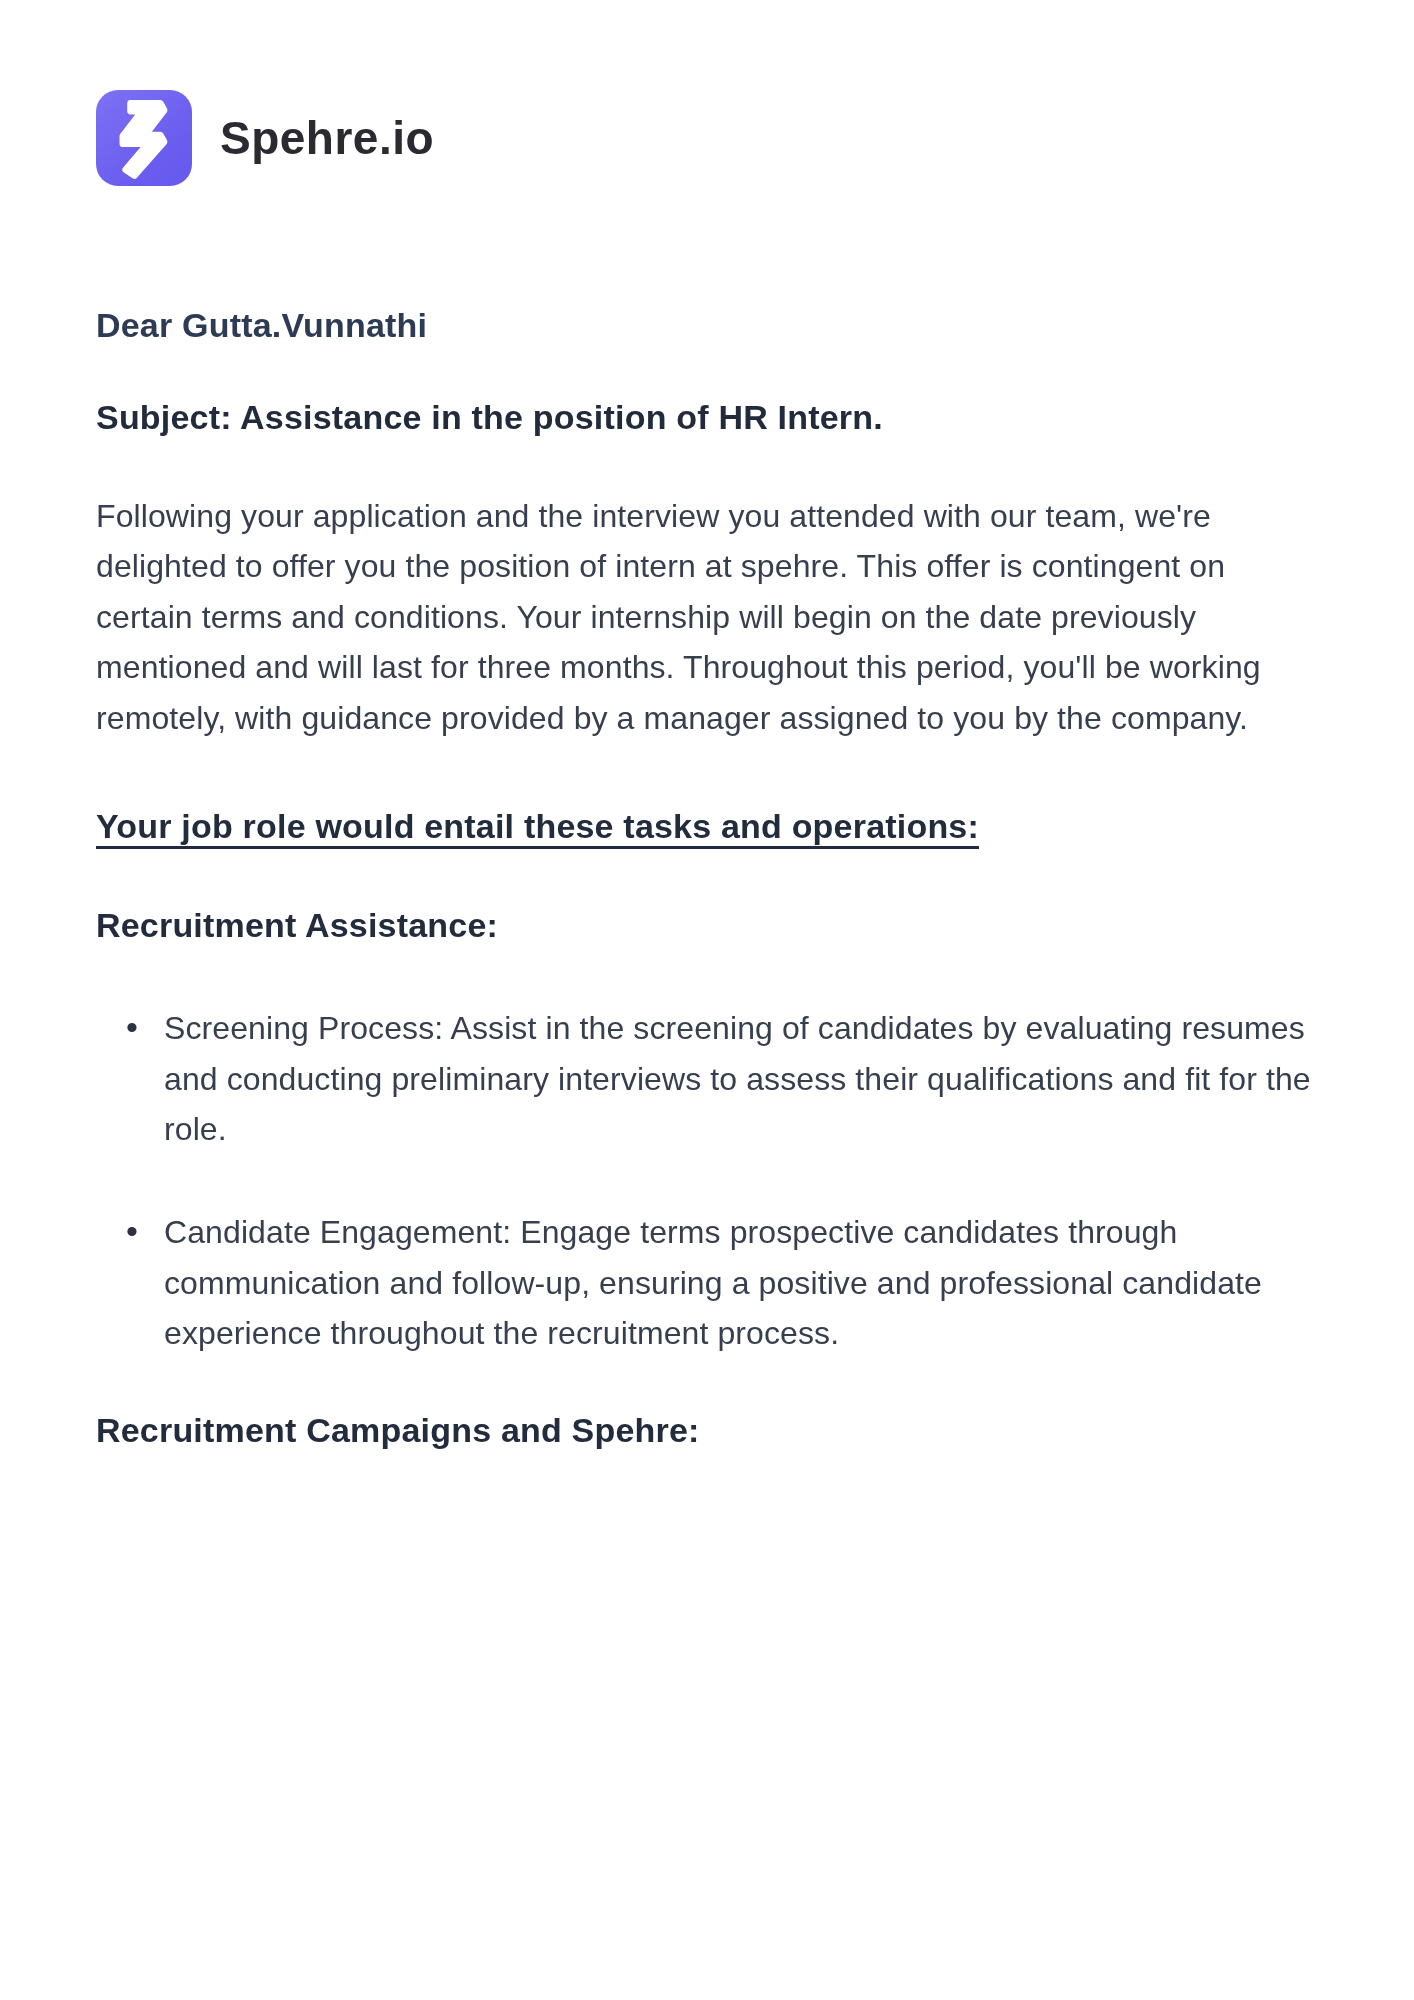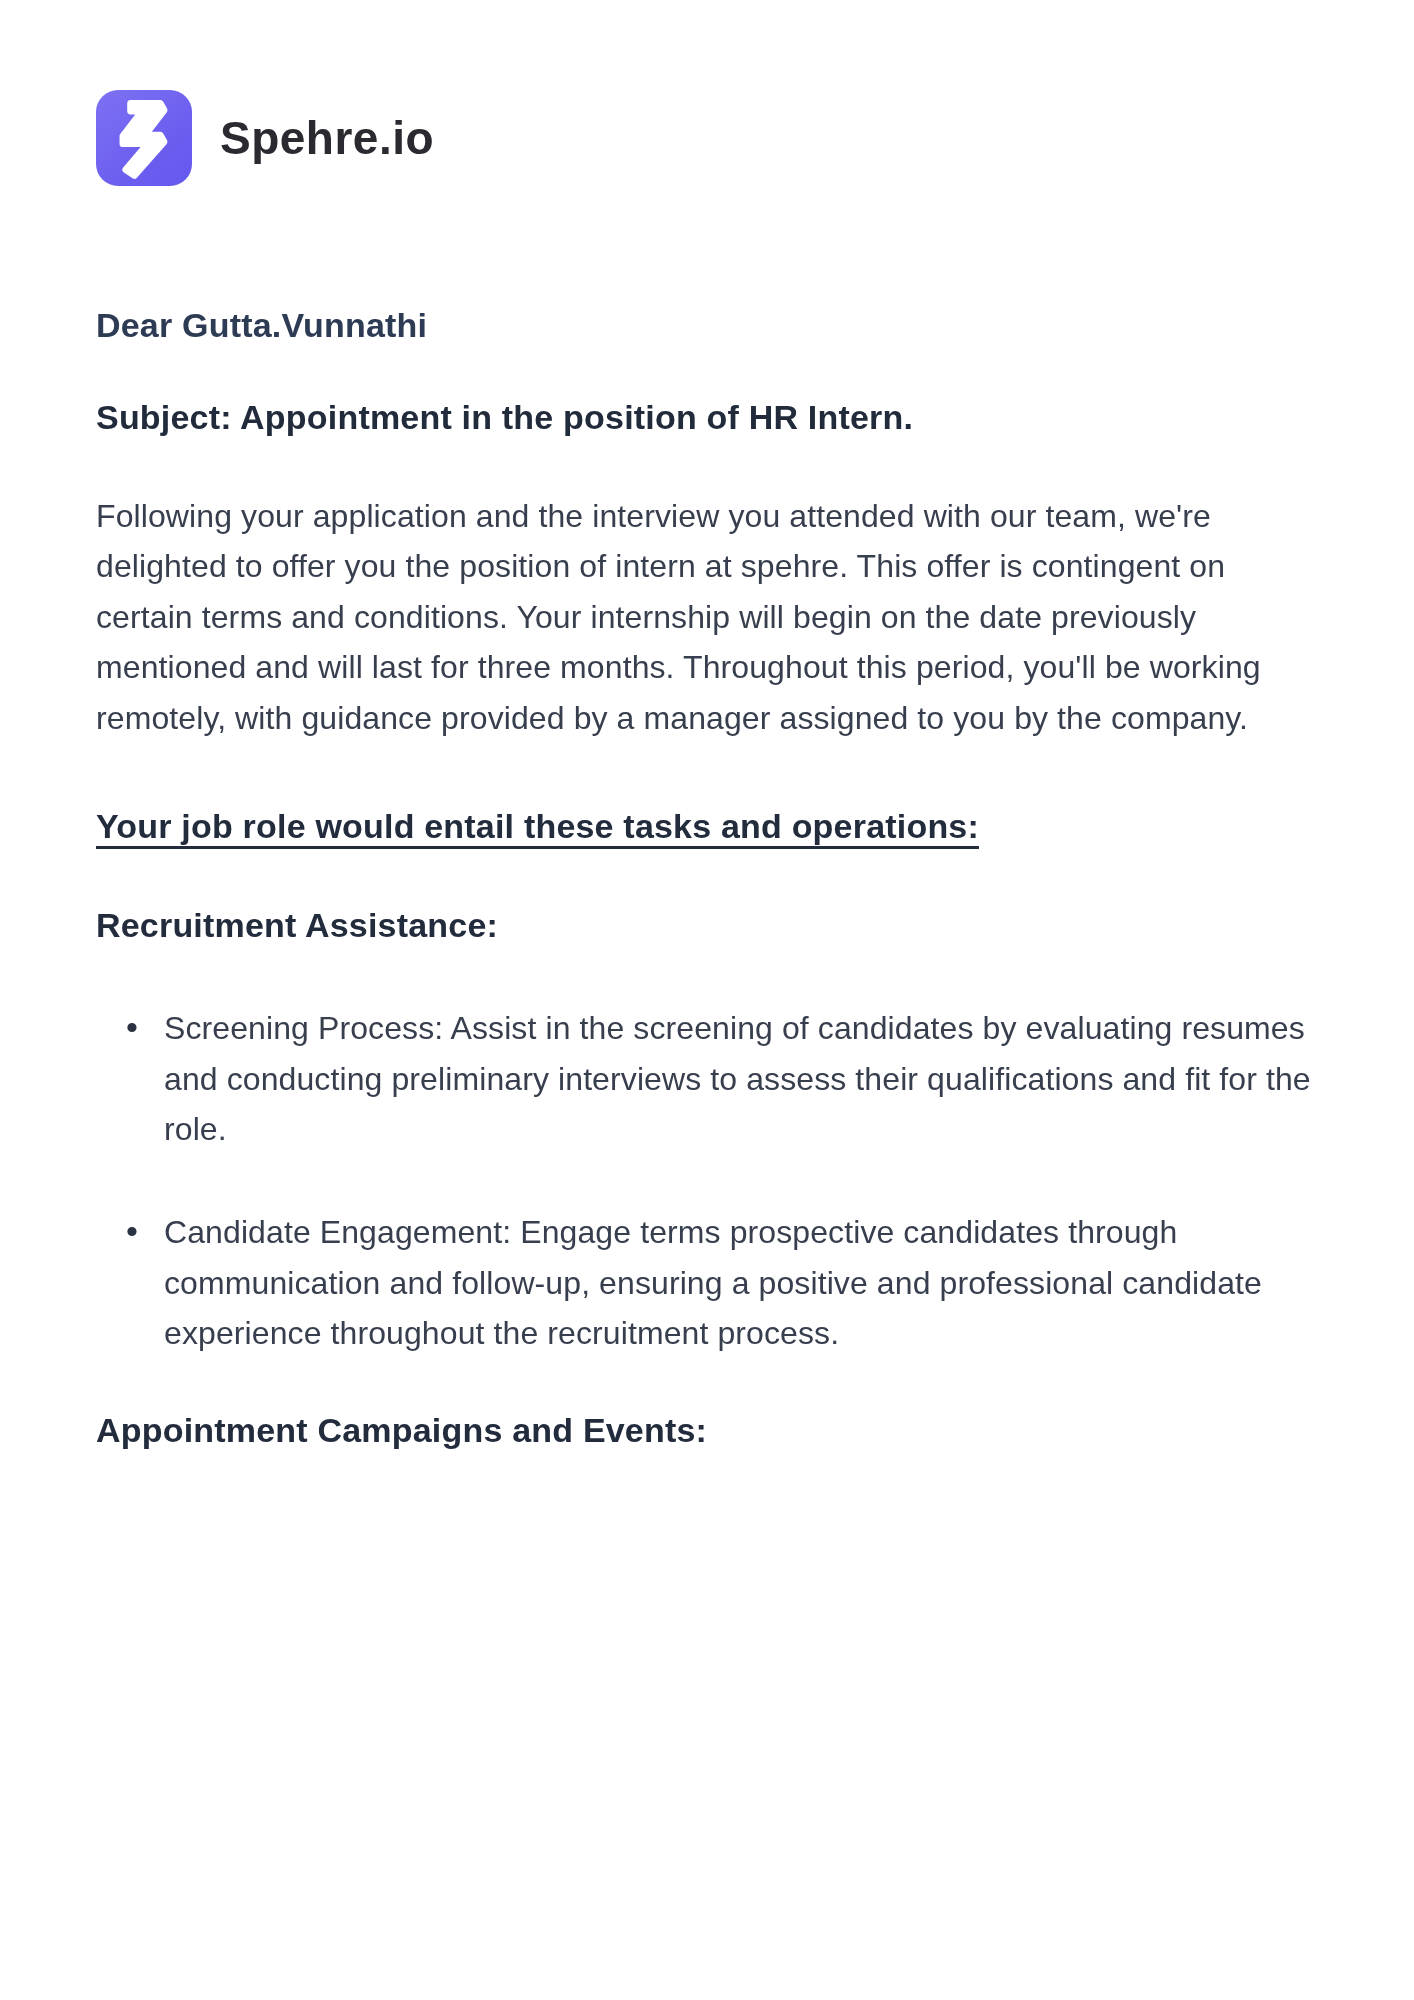--- a/index.html
+++ b/index.html
@@ -122,30 +122,30 @@
         </svg>
       </span>
     </div>
     <div class="wordmark">Spehre.io</div>
   </div>
 
   <div class="date-block">
     <div>Dear Gutta.Vunnathi</div>
   </div>
 
-  <div class="subject">Subject: Appointment in the position of HR Intern.</div>
+  <div class="subject">Subject: Assistance in the position of HR Intern.</div>
 
   <p class="intro">Following your application and the interview you attended with our team, we're delighted to offer you the position of intern at spehre. This offer is contingent on certain terms and conditions. Your internship will begin on the date previously mentioned and will last for three months. Throughout this period, you'll be working remotely, with guidance provided by a manager assigned to you by the company.</p>
 
   <div>
     <span class="tasks-heading">Your job role would entail these tasks and operations:</span>
   </div>
 
   <div class="section-title">Recruitment Assistance:</div>
 
   <ul class="bullets">
     <li>Screening Process: Assist in the screening of candidates by evaluating resumes and conducting preliminary interviews to assess their qualifications and fit for the role.</li>
     <li>Candidate Engagement: Engage terms prospective candidates through communication and follow-up, ensuring a positive and professional candidate experience throughout the recruitment process.</li>
   </ul>
 
-  <div class="section-title campaigns-title">Appointment Campaigns and Events:</div>
+  <div class="section-title campaigns-title">Recruitment Campaigns and Spehre:</div>
 
 </div>
 
 </body></html>

